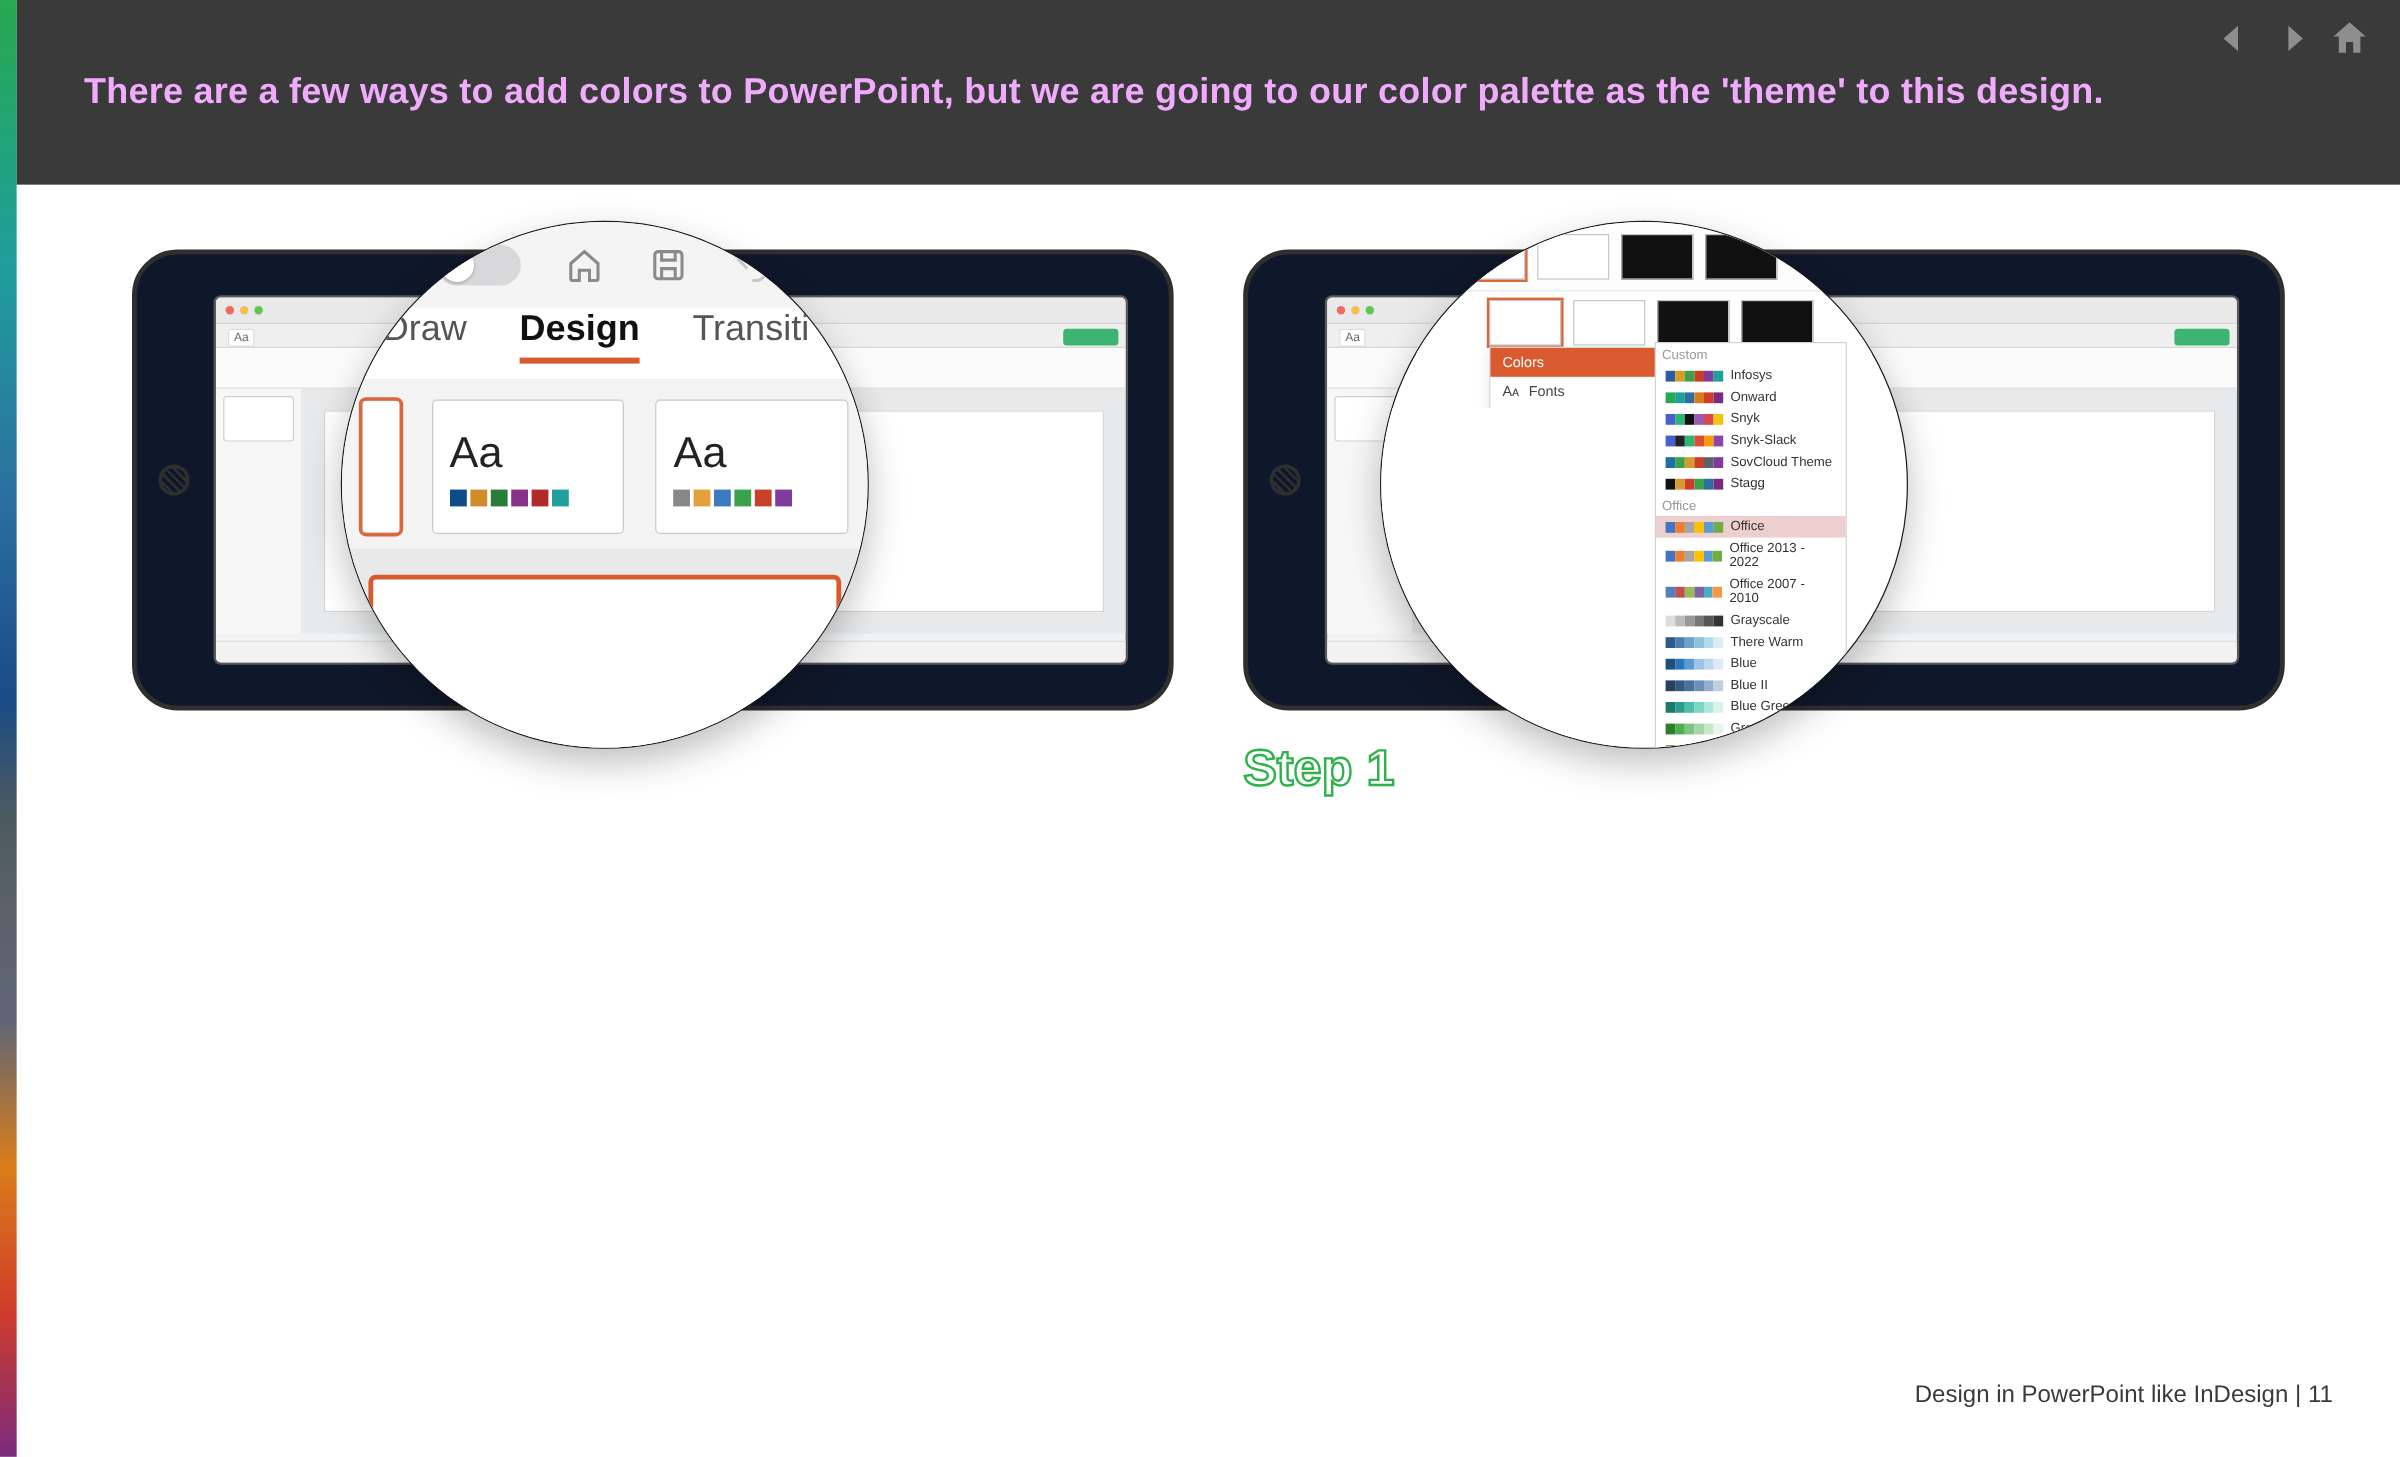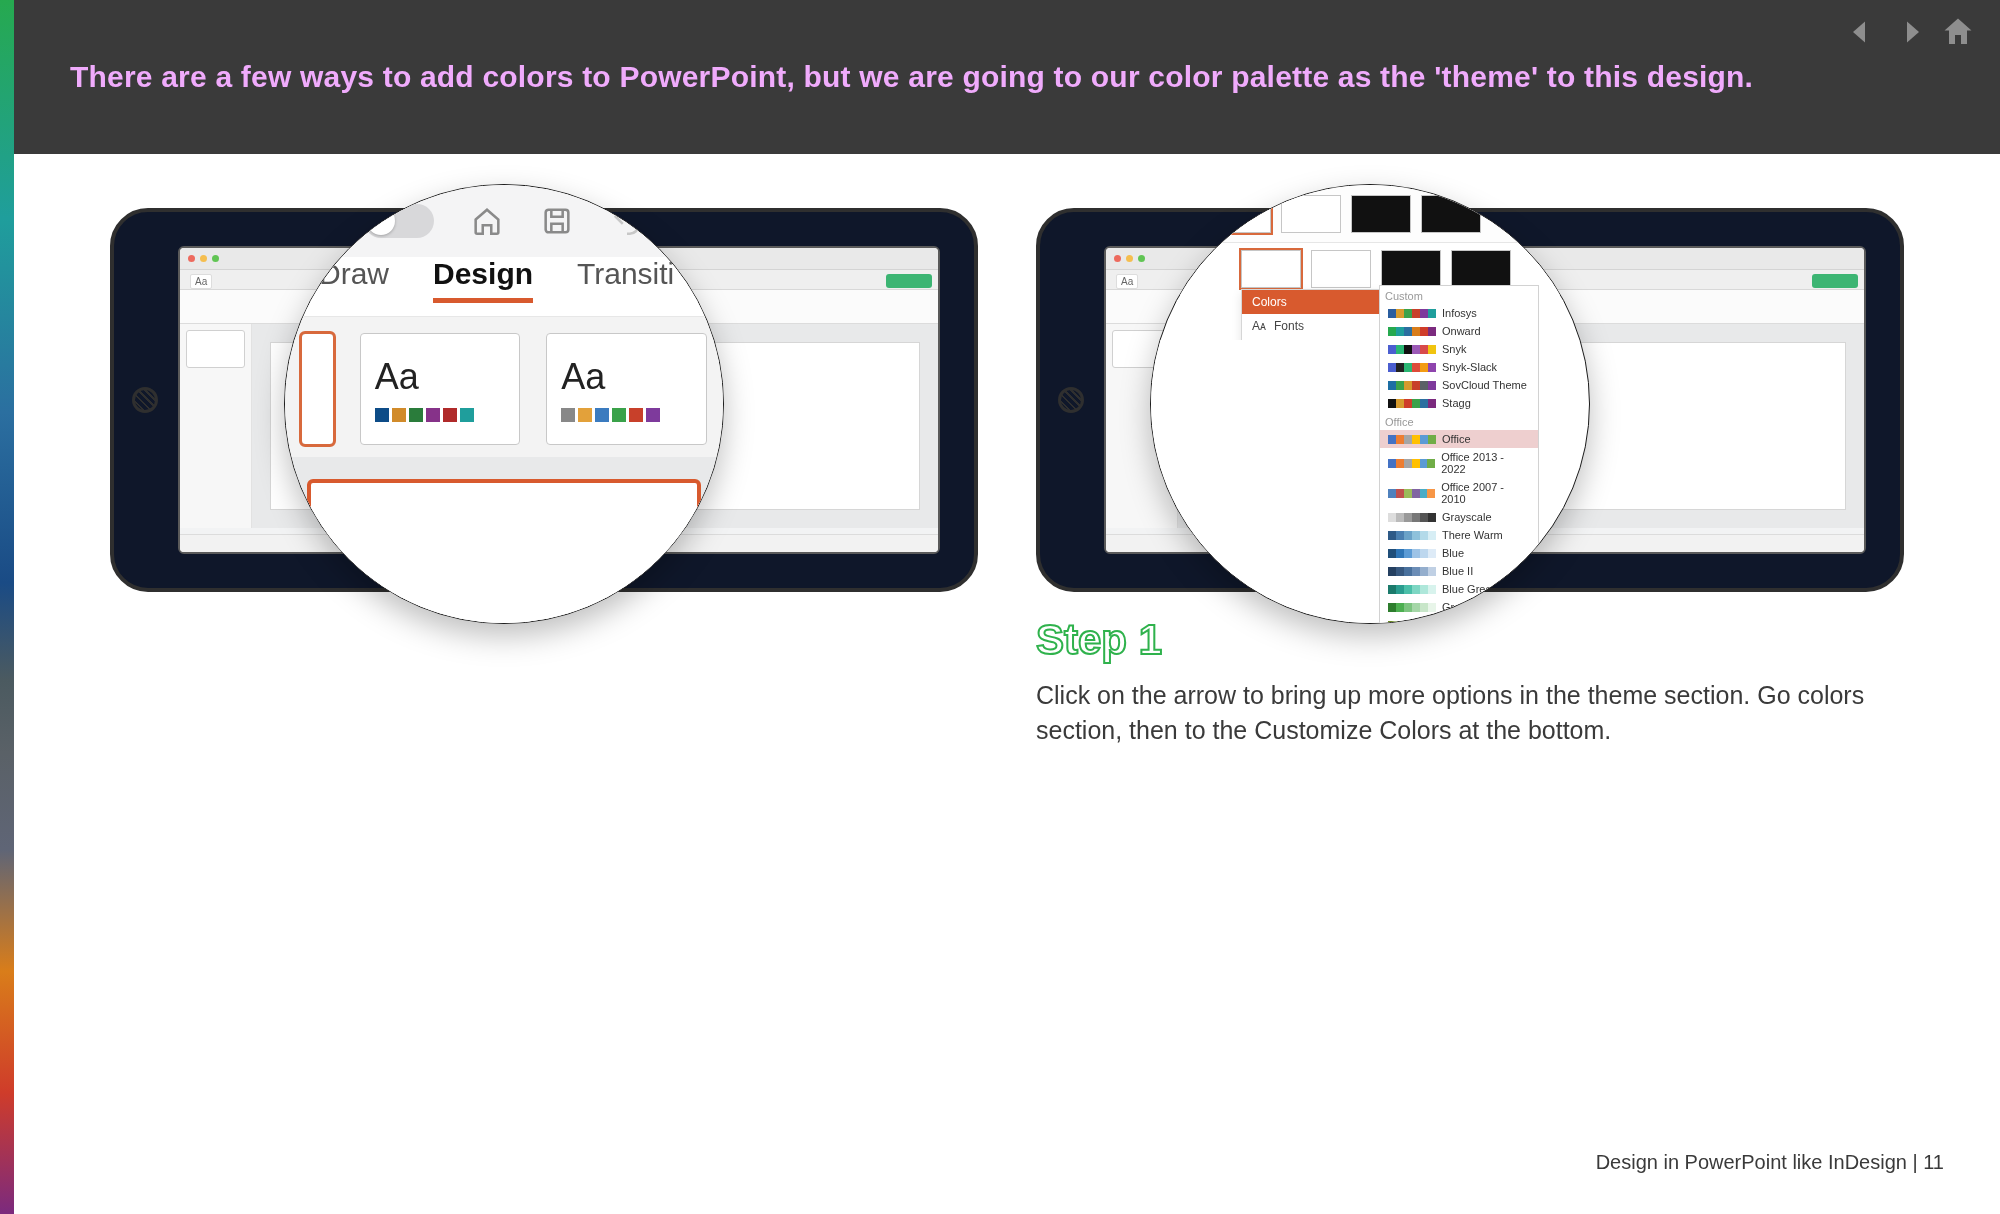--- a/index.html
+++ b/index.html
@@ -417,20 +417,19 @@
                     <span style="background:#e3f0c9"></span>
                     <span style="background:#f2f9e5"></span>
                   </div>
                   <span>Green Yellow</span>
                 </div>
 
             </div>
           </div>
         </div>
         <div class="step-label">Step 1</div>
-        <div class="step-desc">Click on the arrow to bring up more options in the theme section. Go colors section, then to the Customize Colors at the bottom.</div>
       </div>
 
     </div>
     <div class="footer-text">Design in PowerPoint like InDesign | 11</div>
   </div>
 
 </div>
 
 </body></html>

